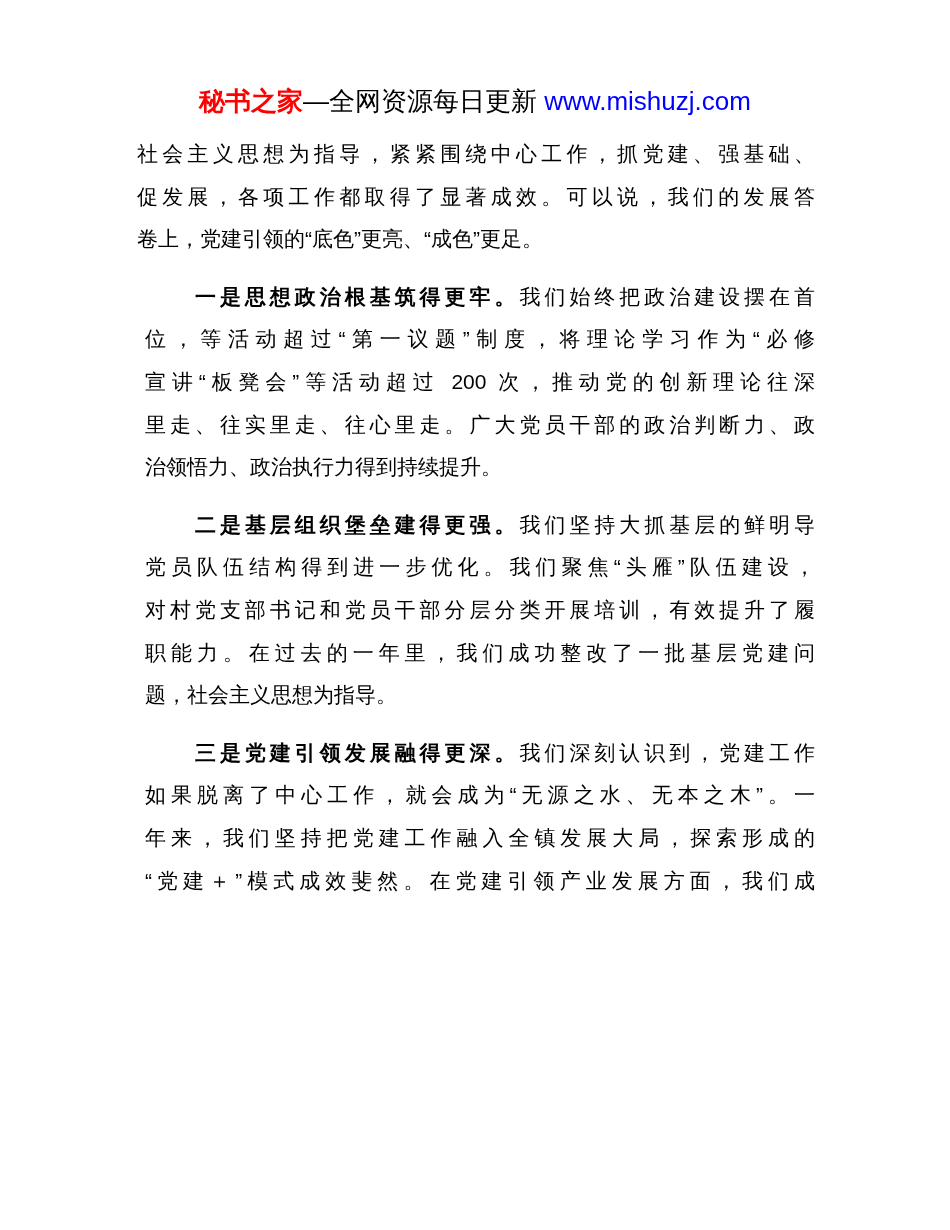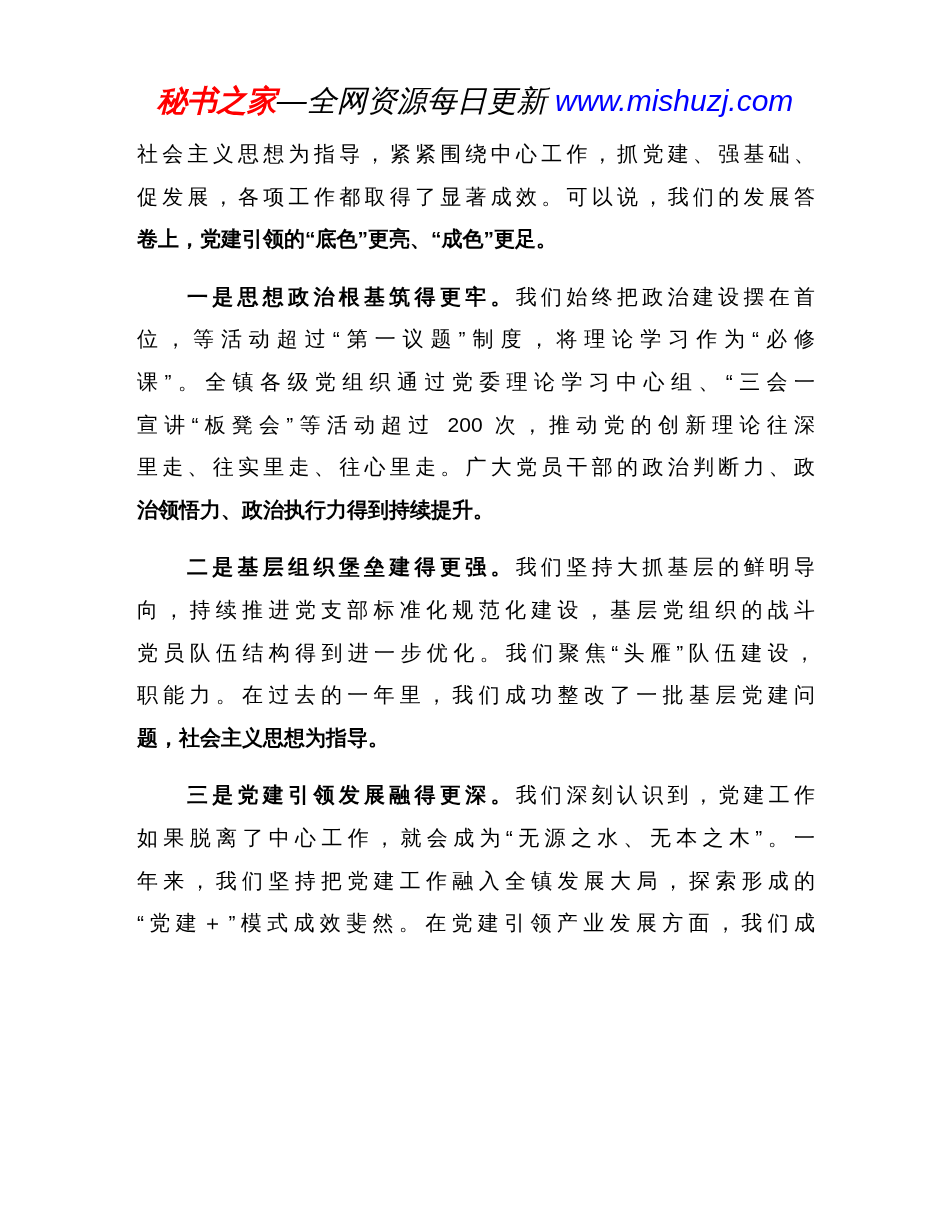--- a/index.html
+++ b/index.html
@@ -9,42 +9,41 @@
     width: 950px;
     height: 1230px;
     background: #ffffff;
     overflow: hidden;
     font-family: "Liberation Sans", sans-serif;
     color: #000000;
   }
   .header {
     padding-top: 83px;
     text-align: center;
-    font-size: 30px;
+    font-size: 26px;
     line-height: 36px;
     white-space: pre;
-    font-style: italic;
   }
   .header .brand  { color: #ff0000; font-weight: bold; }
   .header .tagline{ color: #000000; }
   .header .url    { color: #0000ff; }
   .content {
     width: 678px;
     margin: 14px 135px 0 137px;
   }
   .para { margin-top: 0; }
-  .para + .para { margin-top: 15px; }
+  .para + .para { margin-top: 15px; margin-left: 8px; }
   .line {
     font-size: 21px;
     line-height: 42.6px;
     color: #000000;
     text-align: justify;
     text-align-last: justify;
   }
-  .line.end { text-align-last: left; font-weight: bold; }
+  .line.end { text-align-last: left; }
   .para.indented .line:first-child { padding-left: 50px; }
   .lead { font-weight: bold; }
 </style>
 </head>
 <body>
 
 <div class="page">
 
   <div class="header"><span class="brand">秘书之家</span><span class="tagline">—全网资源每日更新 </span><span class="url">www.mishuzj.com</span></div>
 
@@ -52,30 +51,29 @@
 
     <div class="para">
       <div class="line">社会主义思想为指导，紧紧围绕中心工作，抓党建、强基础、</div>
       <div class="line">促发展，各项工作都取得了显著成效。可以说，我们的发展答</div>
       <div class="line end">卷上，党建引领的“底色”更亮、“成色”更足。</div>
     </div>
 
     <div class="para indented">
       <div class="line"><span class="lead">一是思想政治根基筑得更牢。</span><span>我们始终把政治建设摆在首</span></div>
       <div class="line">位，等活动超过“第一议题”制度，将理论学习作为“必修</div>
-      <div class="line">课”。全镇各级党组织通过党委理论学习中心组、“三会一</div>
       <div class="line">宣讲“板凳会”等活动超过 200 次，推动党的创新理论往深</div>
       <div class="line">里走、往实里走、往心里走。广大党员干部的政治判断力、政</div>
       <div class="line end">治领悟力、政治执行力得到持续提升。</div>
     </div>
 
     <div class="para indented">
       <div class="line"><span class="lead">二是基层组织堡垒建得更强。</span><span>我们坚持大抓基层的鲜明导</span></div>
-      <div class="line">向，持续推进党支部标准化规范化建设，基层党组织的战斗</div>
       <div class="line">党员队伍结构得到进一步优化。我们聚焦“头雁”队伍建设，</div>
+      <div class="line">对村党支部书记和党员干部分层分类开展培训，有效提升了履</div>
       <div class="line">职能力。在过去的一年里，我们成功整改了一批基层党建问</div>
       <div class="line end">题，社会主义思想为指导。</div>
     </div>
 
     <div class="para indented">
       <div class="line"><span class="lead">三是党建引领发展融得更深。</span><span>我们深刻认识到，党建工作</span></div>
       <div class="line">如果脱离了中心工作，就会成为“无源之水、无本之木”。一</div>
       <div class="line">年来，我们坚持把党建工作融入全镇发展大局，探索形成的</div>
       <div class="line">“党建＋”模式成效斐然。在党建引领产业发展方面，我们成</div>
     </div>

